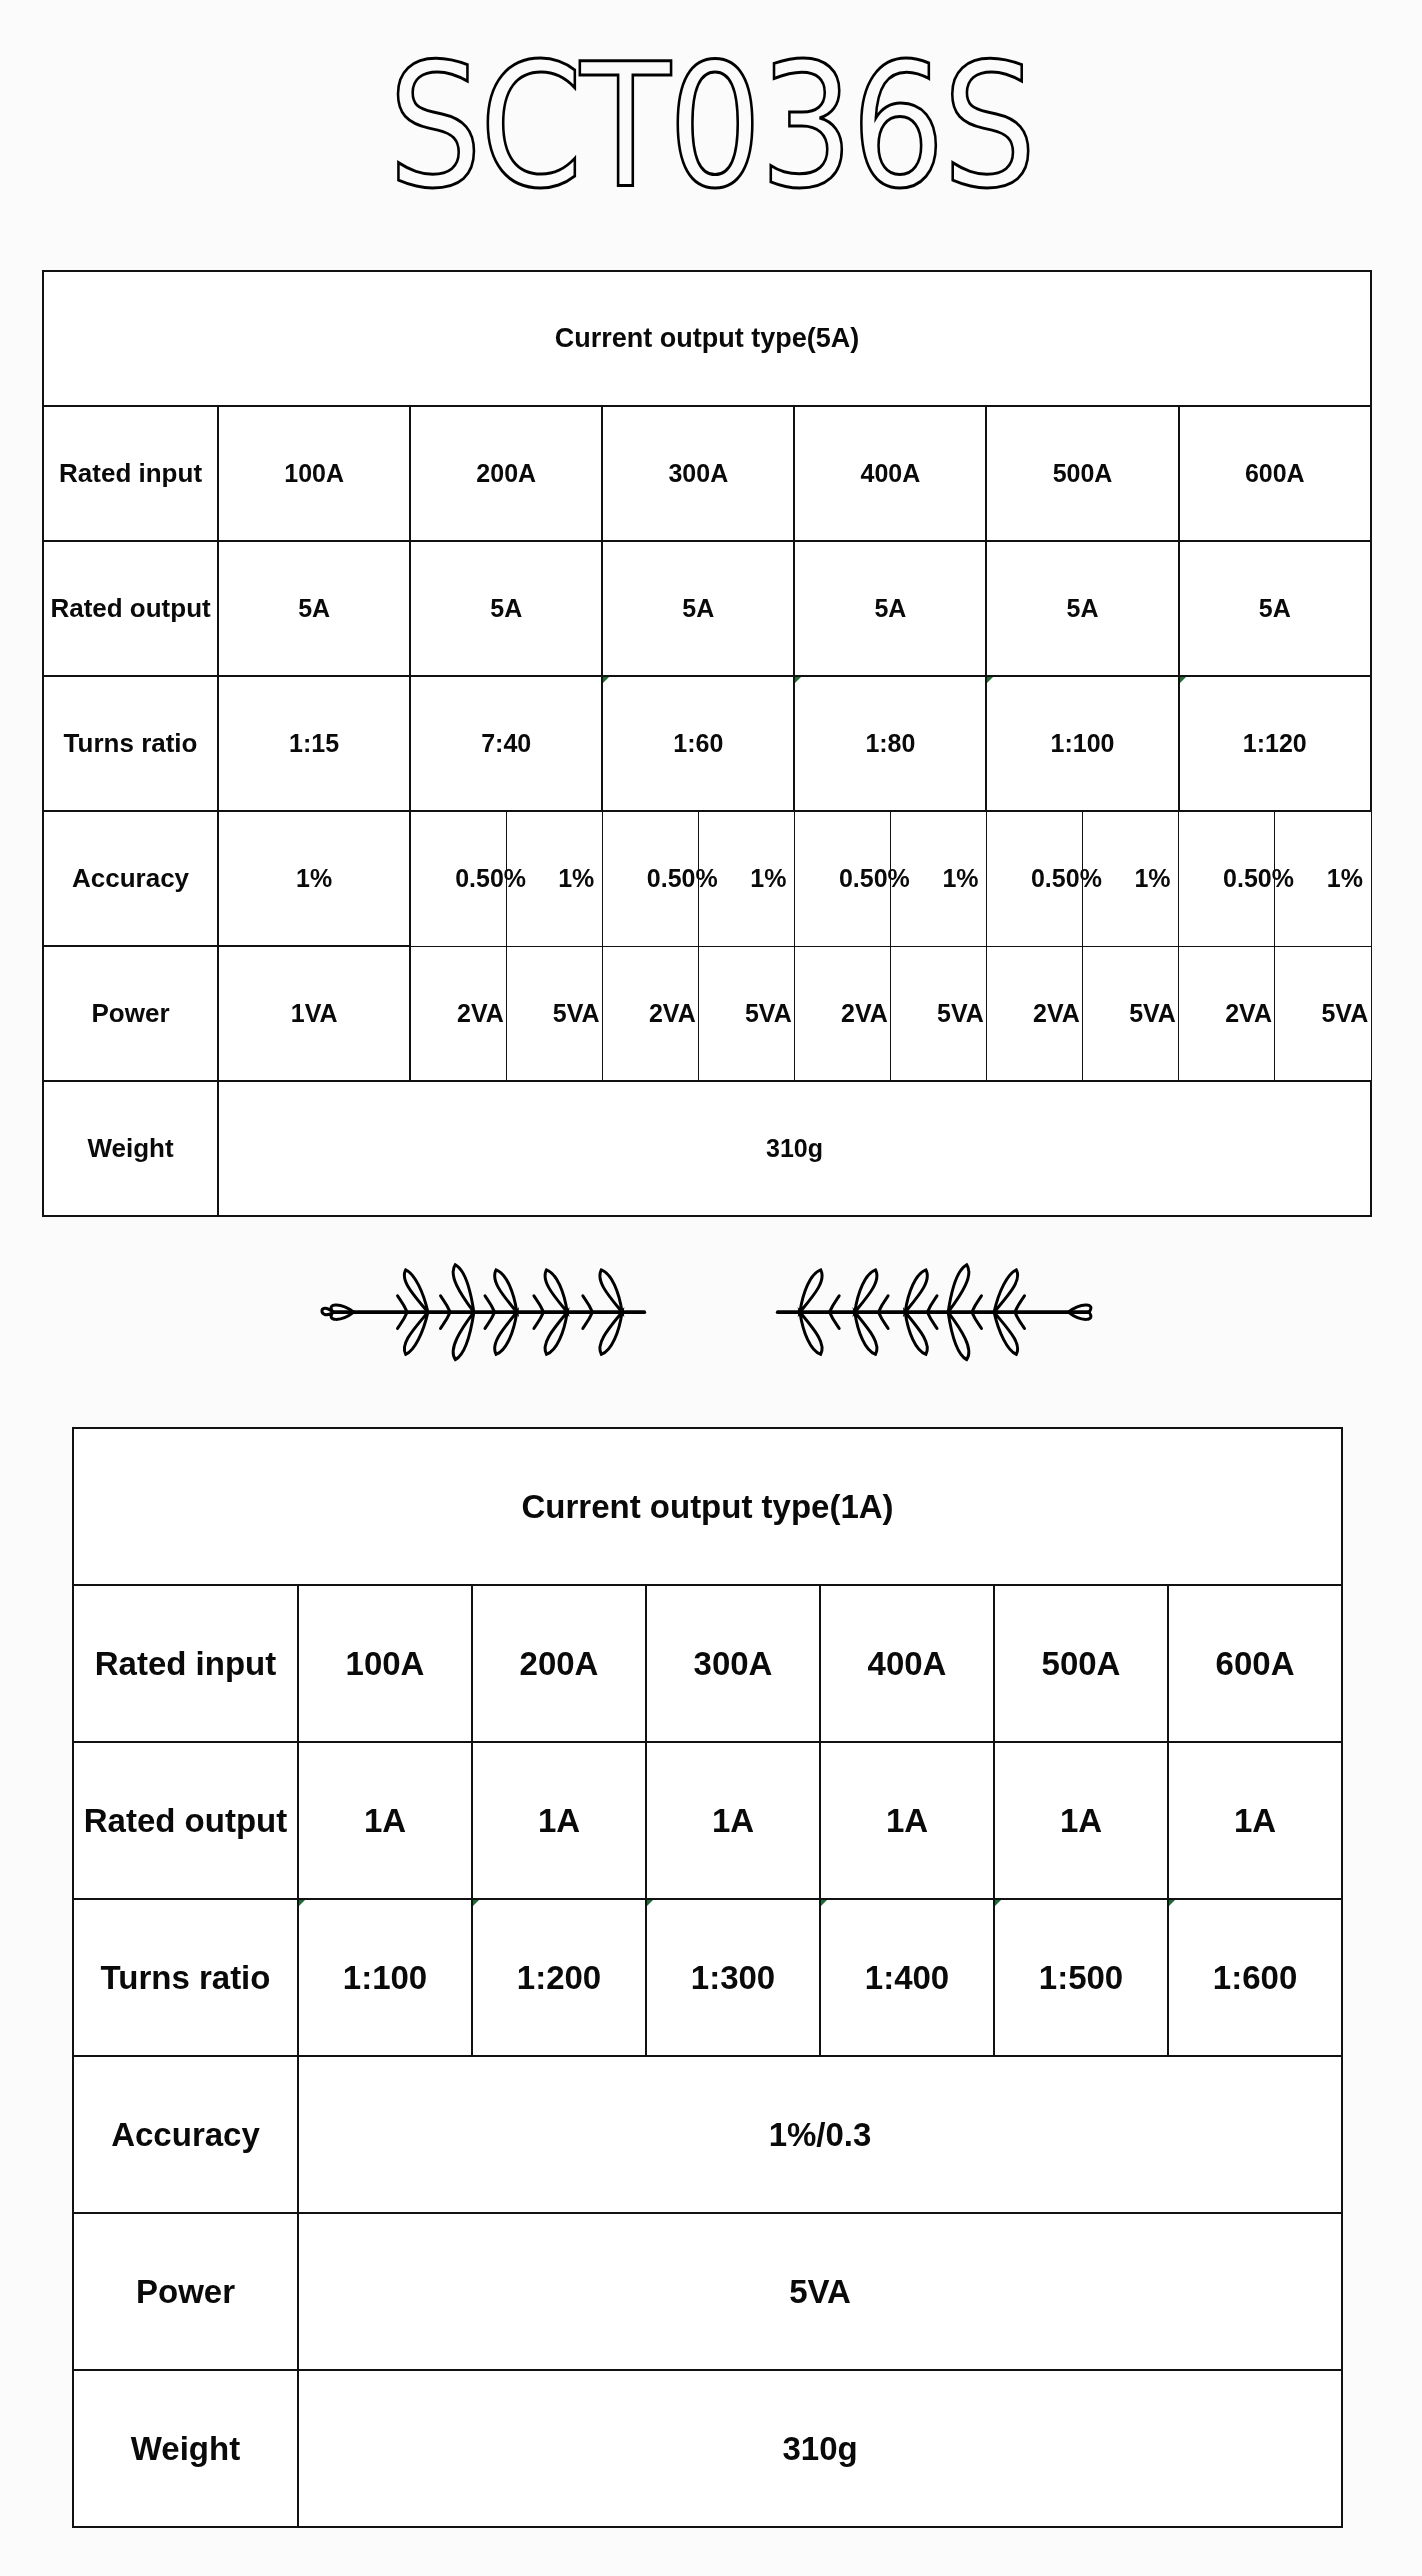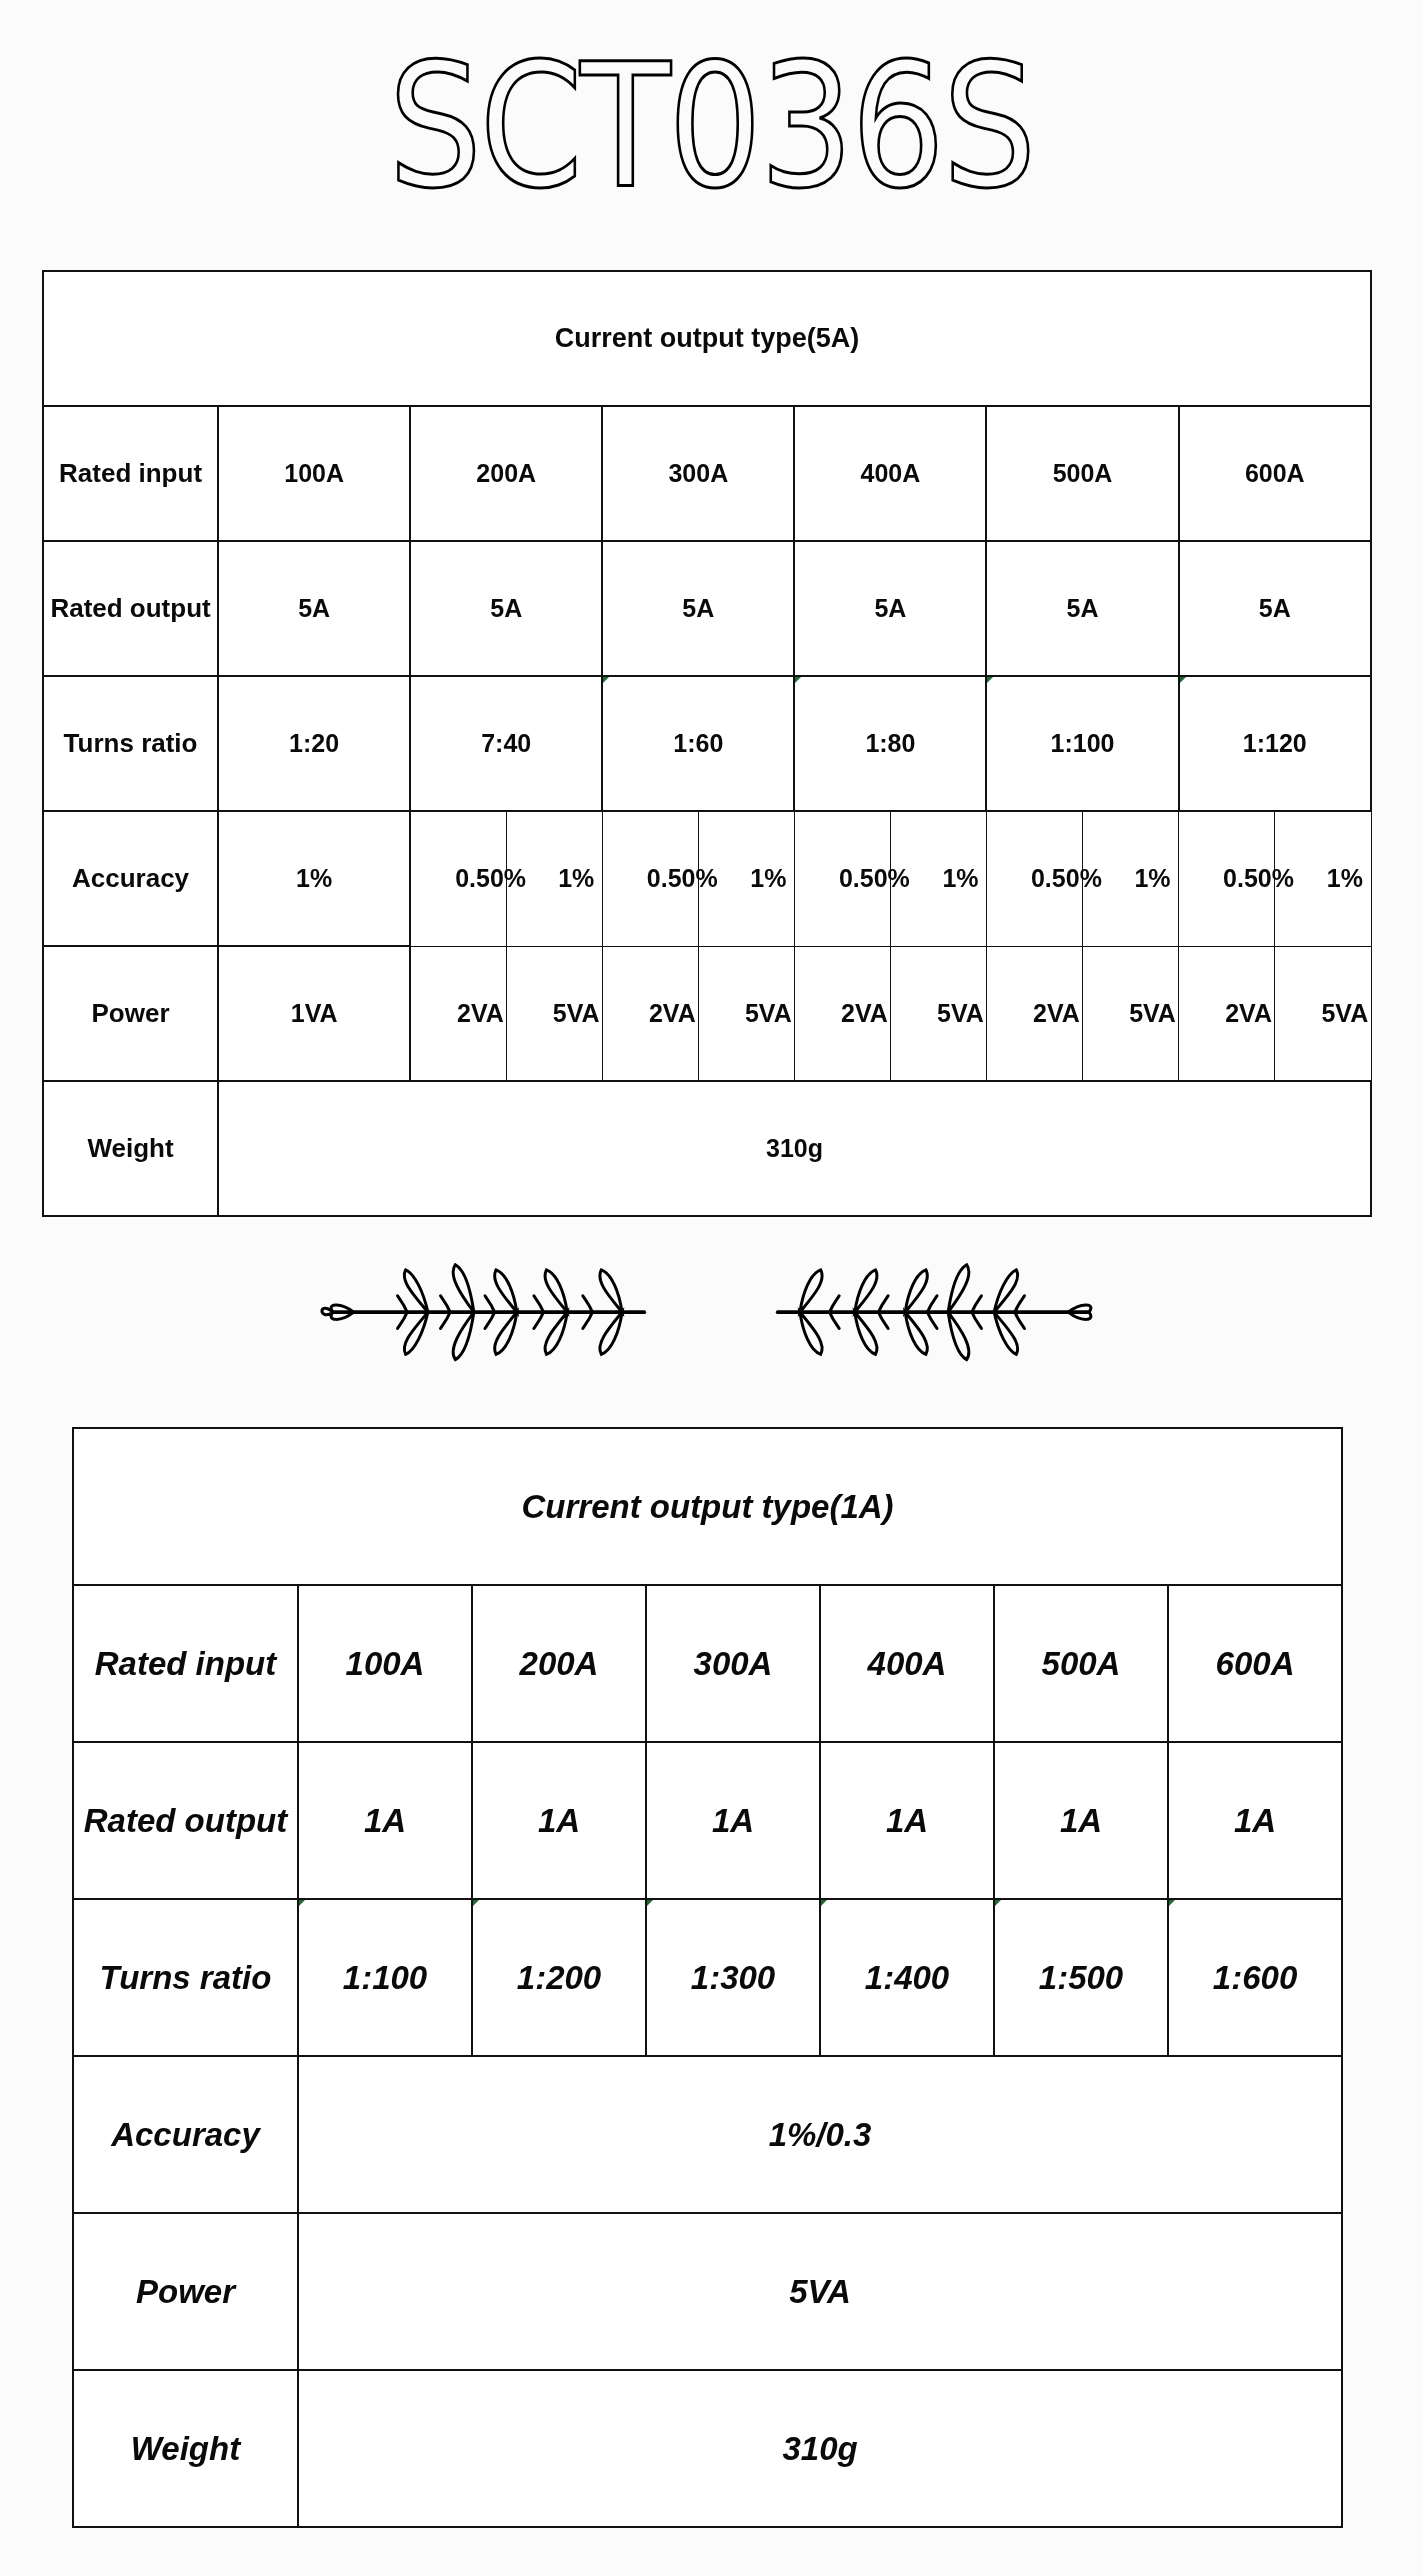--- a/index.html
+++ b/index.html
@@ -23,21 +23,21 @@
   }
   .spec-table td {
     border:2.2px solid #111; text-align:center; vertical-align:middle;
     font-weight:bold; padding:0; position:relative; white-space:nowrap;
   }
   .spec-table td.thin { border-width:1.5px;padding-left:44px; }
   #t1 { left:42px; top:270px; width:1330px; height:946px; font-size:25px; }
   #t1 td { height:133px; }
   #t1 .caption { font-size:27px; }
   #t1 .label { font-size:26px; }
-  #t2 { left:72px; top:1427px; width:1269px; height:1094px; font-size:33px;font-style:italic; }
+  #t2 { left:72px; top:1427px; width:1269px; height:1094px; font-size:33px; }
   #t2 td { height:155px; }
   #t2 .caption { font-size:33px; }
   .flag::before {
     content:""; position:absolute; left:0; top:0;
     border-top:6.7px solid #1e6b35; border-right:6.7px solid transparent;
   }
   .ornaments {
     position:absolute; left:296px; top:1229px; width:830px; height:193px;
   }
 </style>
@@ -79,21 +79,21 @@
     <td class="label">Rated output</td>
     <td colspan="2">5A</td>
     <td colspan="2">5A</td>
     <td colspan="2">5A</td>
     <td colspan="2">5A</td>
     <td colspan="2">5A</td>
     <td colspan="2">5A</td>
   </tr>
   <tr>
     <td class="label">Turns ratio</td>
-    <td colspan="2">1:20</td>
+    <td colspan="2">1:15</td>
     <td colspan="2">7:40</td>
     <td colspan="2" class="flag">1:60</td>
     <td colspan="2" class="flag">1:80</td>
     <td colspan="2" class="flag">1:100</td>
     <td colspan="2" class="flag">1:120</td>
   </tr>
   <tr>
     <td class="label">Accuracy</td>
     <td colspan="2">1%</td>
     <td class="thin">0.50%</td>

